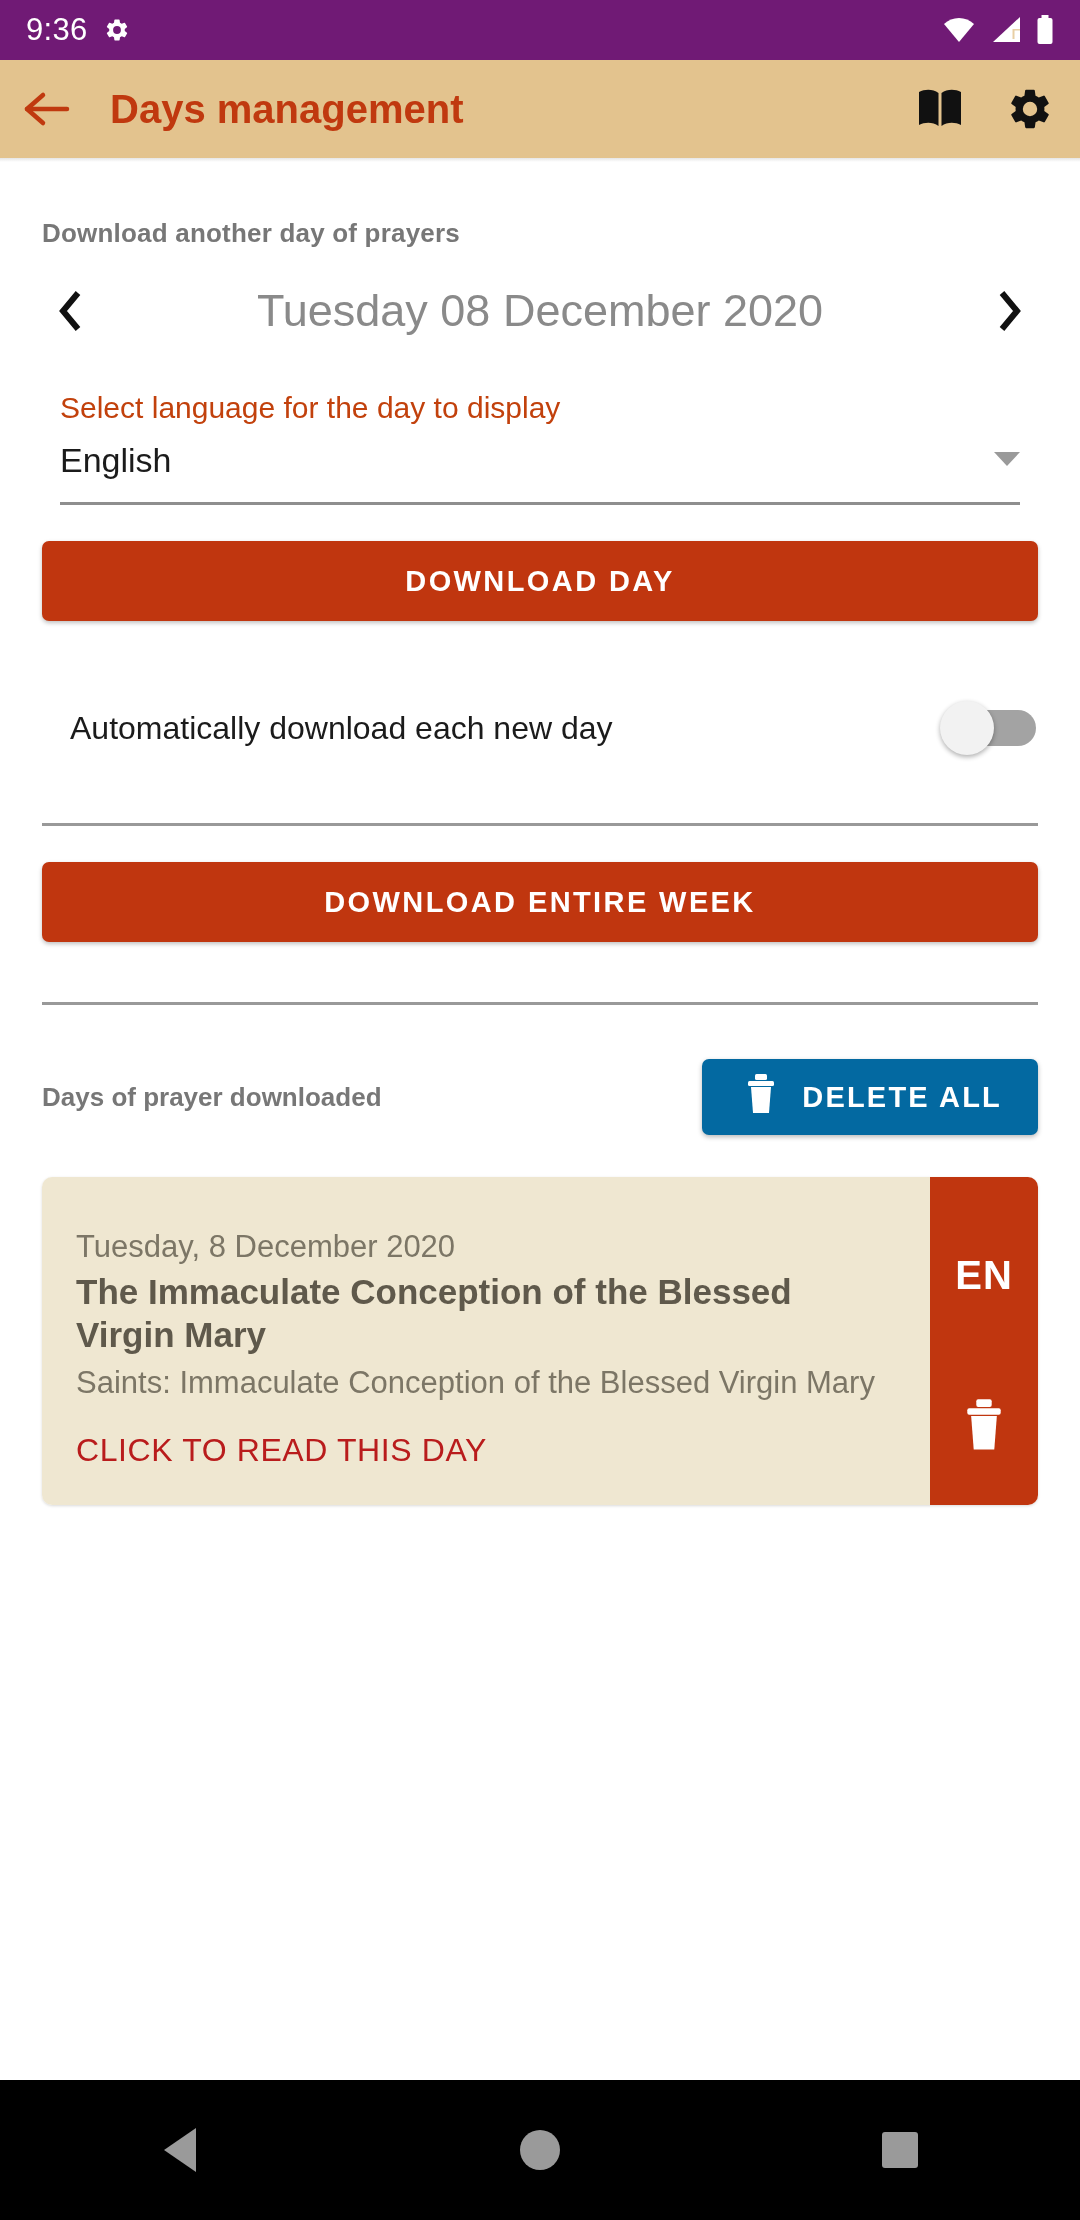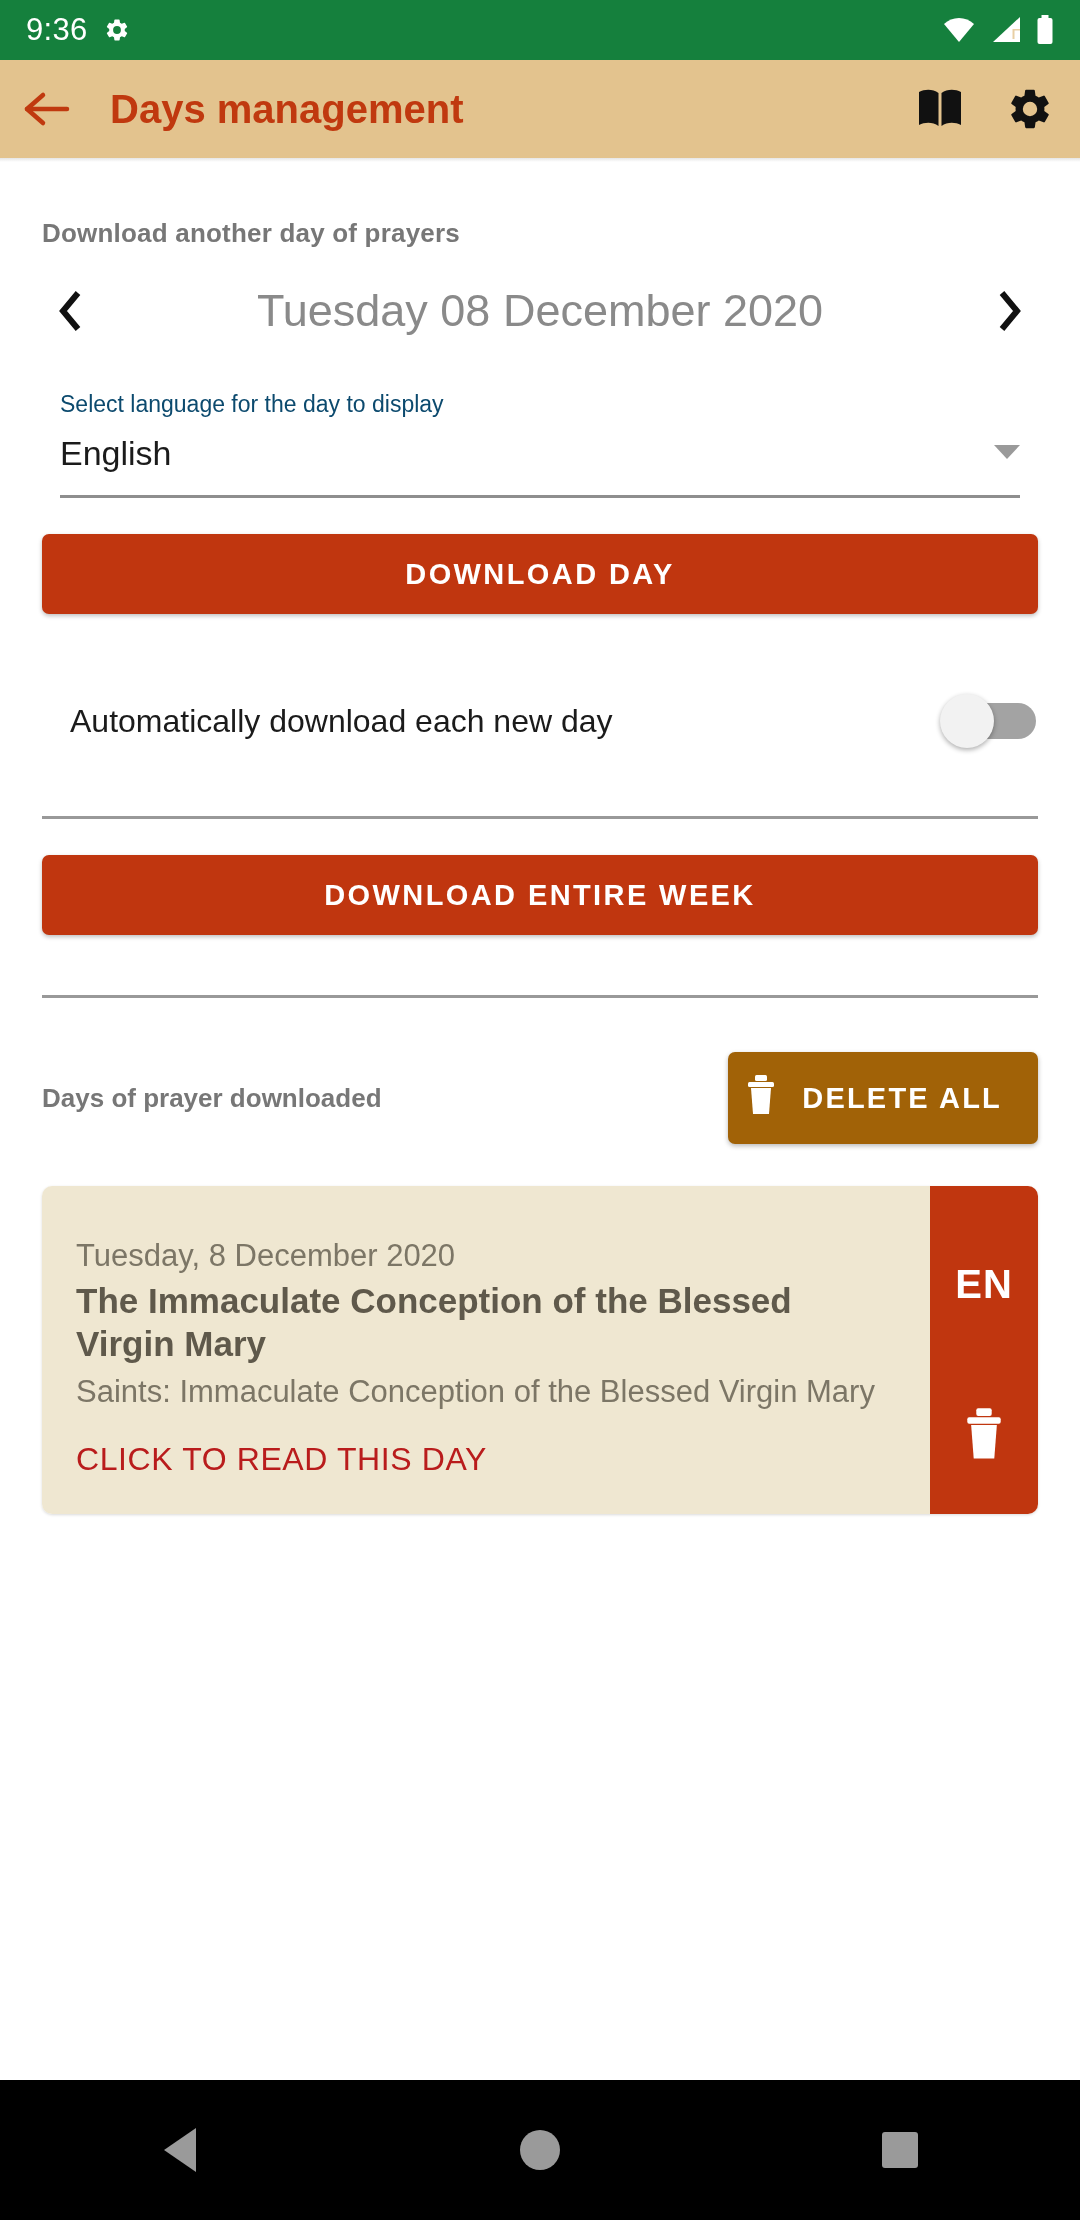--- a/index.html
+++ b/index.html
@@ -13,21 +13,21 @@
   #screen {
     position: relative;
     width: 1080px;
     height: 2220px;
     background: #ffffff;
   }
 
   
   .status-bar {
     height: 60px;
-    background: #15803d;
+    background: #701a75;
     display: flex;
     align-items: center;
     padding: 0 26px;
     position: relative;
   }
   .status-left { display: flex; align-items: center; gap: 16px; }
   .status-time {
     color: #ffffff;
     font-size: 31px;
     letter-spacing: 0.3px;
@@ -113,22 +113,22 @@
     white-space: nowrap;
   }
 
   
   .lang-wrap {
     margin-top: 52px;
     padding: 0 18px;
     position: relative;
   }
   .lang-label {
-    font-size: 23px;
-    color: #0c4a6e;
+    font-size: 30px;
+    color: #c2410c;
   }
   .lang-value-row {
     display: flex;
     align-items: flex-end;
     margin-top: 16px;
   }
   .lang-value {
     font-size: 34px;
     color: #1b1b1b;
   }
@@ -217,25 +217,25 @@
     align-items: center;
     margin-top: 54px;
   }
   .downloaded-label {
     font-size: 26px;
     font-weight: bold;
     color: #777777;
   }
   .delete-all-btn {
     margin-left: auto;
-    background: #a16207;
+    background: #0369a1;
     border: none;
     border-radius: 7px;
-    height: 92px;
-    padding: 0 36px 0 16px;
+    height: 76px;
+    padding: 0 36px 0 42px;
     display: flex;
     align-items: center;
     gap: 24px;
     color: #ffffff;
     font-size: 29px;
     font-weight: bold;
     letter-spacing: 2.2px;
     font-family: "Liberation Sans", sans-serif;
     box-shadow: 0 2px 5px rgba(0,0,0,0.28);
     cursor: pointer;

